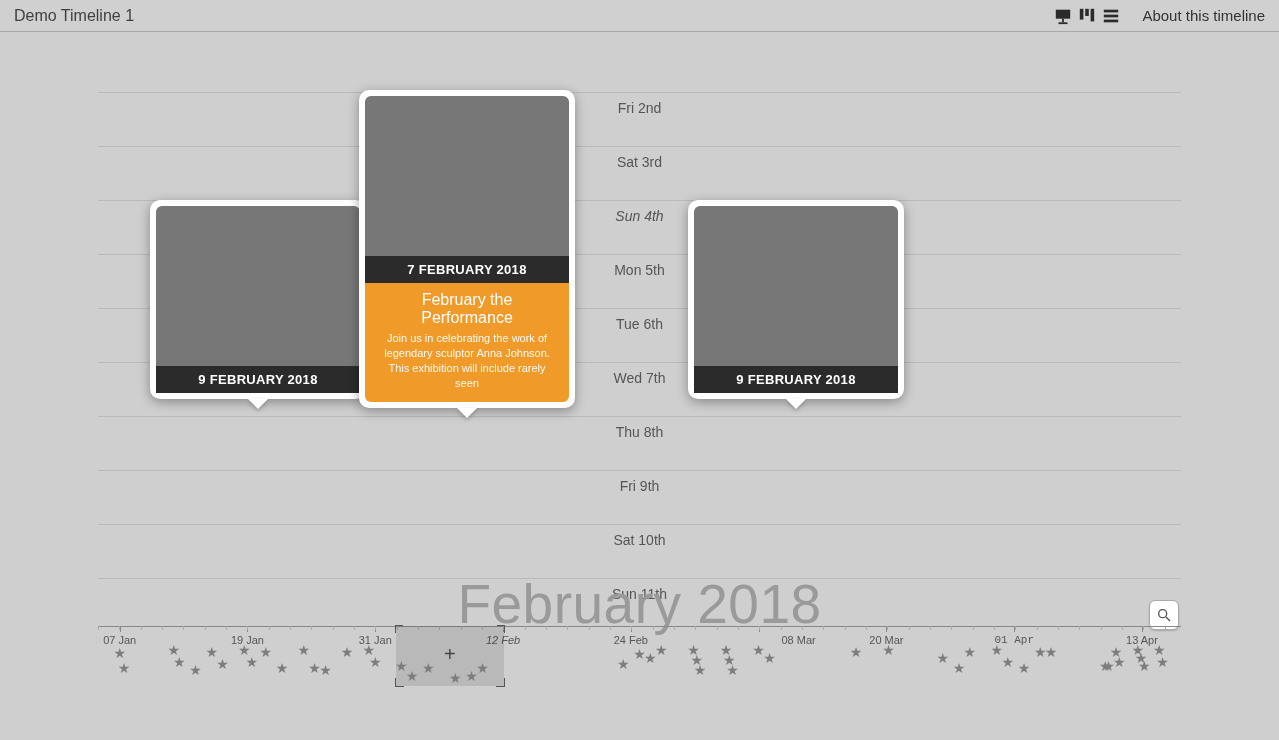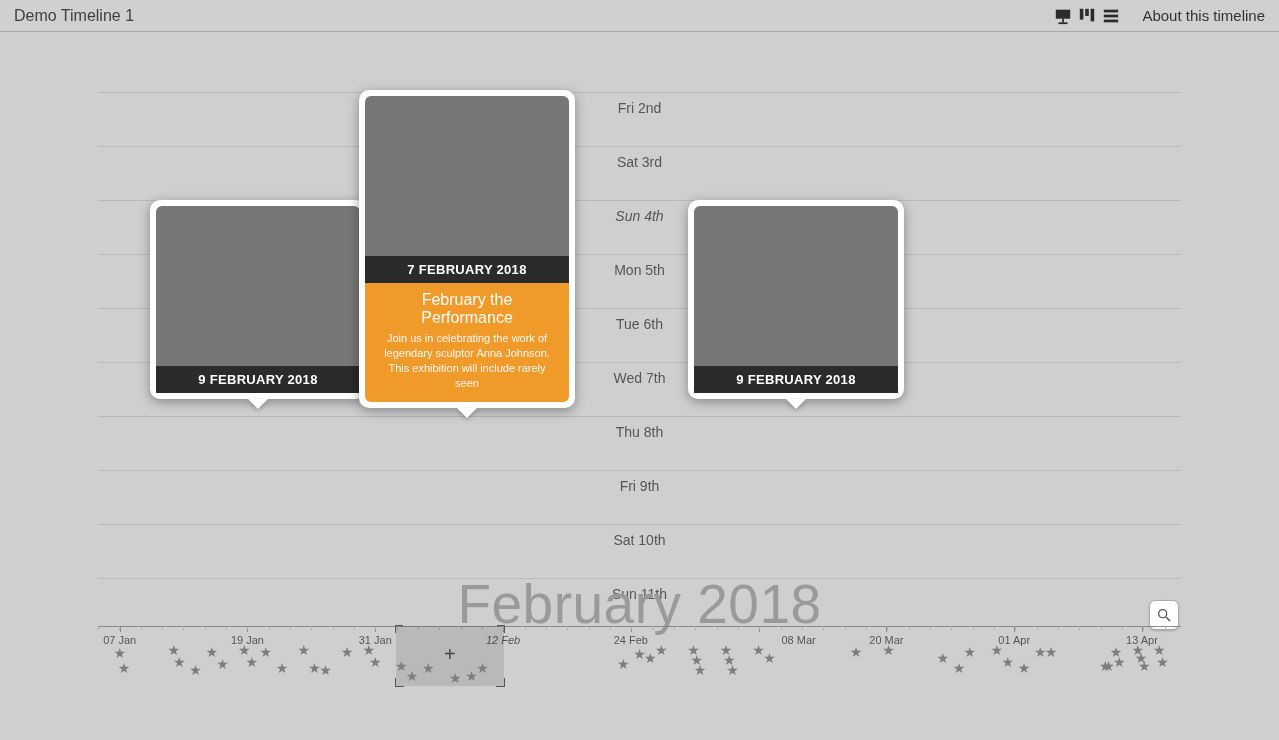--- a/index.html
+++ b/index.html
@@ -194,21 +194,21 @@
       <div class="tick-label" style="left: 25.6%;">31 Jan</div>
       <div class="tick" style="left: 37.4%;"></div>
       <div class="tick-label" style="left: 37.4%; font-style: italic;">12 Feb</div>
       <div class="tick" style="left: 49.2%;"></div>
       <div class="tick-label" style="left: 49.2%;">24 Feb</div>
       <div class="tick" style="left: 61%;"></div>
       <div class="tick-label" style="left: 61%; margin-left: 40px;">08 Mar</div>
       <div class="tick" style="left: 72.8%;"></div>
       <div class="tick-label" style="left: 72.8%;">20 Mar</div>
       <div class="tick" style="left: 84.6%;"></div>
-      <div class="tick-label" style="left: 84.6%;">01 Apr</div>
+      <div class="tick-label" style="left: 84.6%; font-family: Liberation Mono, monospace;">01 Apr</div>
       <div class="tick" style="left: 96.4%;"></div>
       <div class="tick-label" style="left: 96.4%;">13 Apr</div>
       <div class="tick small" style="left: 0%;"></div>
       <div class="tick small" style="left: 1.97%;"></div>
       <div class="tick small" style="left: 3.94%;"></div>
       <div class="tick small" style="left: 5.91%;"></div>
       <div class="tick small" style="left: 7.88%;"></div>
       <div class="tick small" style="left: 9.85%;"></div>
       <div class="tick small" style="left: 11.82%;"></div>
       <div class="tick small" style="left: 13.79%;"></div>

